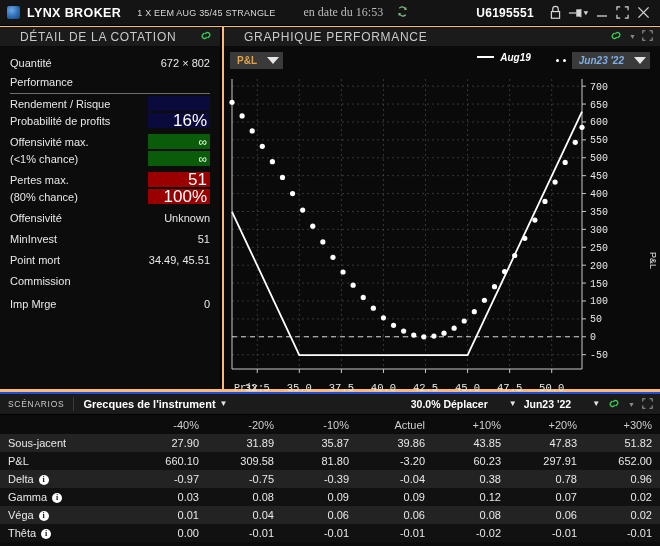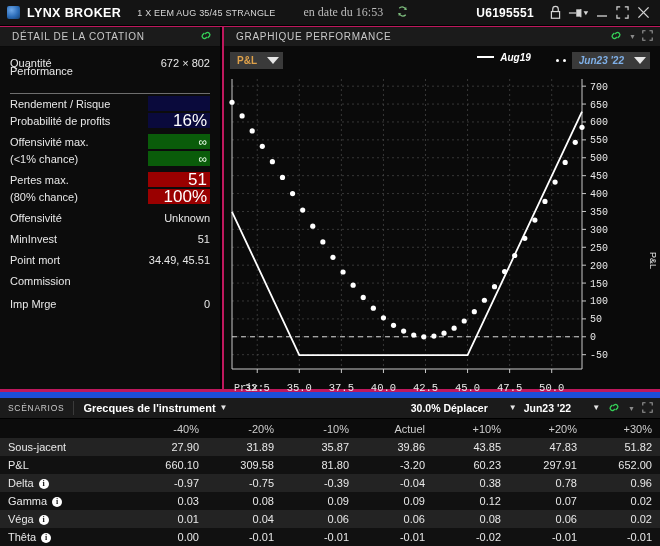--- a/index.html
+++ b/index.html
@@ -2,21 +2,21 @@
 <html><head>
 <meta charset="utf-8">
 <style>
   * { box-sizing: border-box; margin: 0; padding: 0; }
   html, body {
     width: 660px; height: 546px;
     background: #000;
     font-family: "Liberation Sans", sans-serif;
     overflow: hidden;
   }
-  #app { position: relative; width: 660px; height: 448px; background: #be185d; }
+  #app { position: relative; width: 660px; height: 448px; background: #fdba74; }
 
   
   .titlebar {
     position: absolute; left: 0; top: 0; width: 660px; height: 26px;
     background: #141414;
     display: flex; align-items: center;
     border-bottom: 1px solid #000;
   }
   .tb-logo {
     width: 13px; height: 13px; margin-left: 7px; margin-right: 7px;
@@ -49,42 +49,42 @@
   .tb-ico.max  { width: 20px; }
   .tb-ico.close{ width: 22px; }
 
   
   .panel-head {
     height: 20px; background: #1b1b1b;
     display: flex; align-items: center;
     border-bottom: 1px solid #0a0a0a;
   }
   .panel-title {
-    font-size: 10px; color: #c9c9c9; letter-spacing: 0.7px;
-    margin-left: 12px; white-space: nowrap;
+    font-size: 12px; color: #c9c9c9; letter-spacing: 0.7px;
+    margin-left: 20px; white-space: nowrap;
   }
   .panel-head-tools { margin-left: auto; display: flex; align-items: center; gap: 6px; margin-right: 7px; }
   .chain { color: #35cf57; font-size: 12px; line-height: 1; }
   .caret-sm { color: #8a8a8a; font-size: 7px; line-height: 1; }
   .expand { color: #9a9a9a; font-size: 10px; line-height: 1; }
 
   
   .left-panel {
     position: absolute; left: 0; top: 27px; width: 222px; height: 362px;
     background: #0c0c0c; border-right: 2px solid #000;
   }
   .detail-body { padding: 7px 10px 0 10px; }
   .row {
     display: flex; align-items: center; height: 17px; font-size: 11px; color: #e8e8e8;
   }
   .row .lbl { flex: none; white-space: nowrap; }
   .row .val { margin-left: auto; text-align: right; white-space: nowrap; }
   .row.perf {
     margin-top: 5px; margin-bottom: 1px;
-    border-bottom: 1px solid #6e6e6e; height: 18px; align-items: flex-end; padding-bottom: 16px;
+    border-bottom: 1px solid #6e6e6e; height: 18px; align-items: flex-end; padding-bottom: 5px;
   }
   .val-box {
     margin-left: auto; width: 62px; height: 15px; display: flex;
     align-items: center; justify-content: flex-end; padding-right: 3px;
     font-size: 17px; color: #ffffff;
   }
   .bx-navy  { background: #0a0a3c; }
   .bx-green { background: #0a5c0a; color:#eaffea; }
   .bx-red   { background: #9a0000; }
   .infinity { font-size: 12px; }
@@ -117,21 +117,21 @@
   .plotwrap svg { display: block; }
   .axis-title-y {
     position: absolute; right: 2px; top: 196px;
     font-size: 9px; color: #e2e2e2;
     transform: rotate(90deg); transform-origin: right top;
   }
 
   
   .scen-panel {
     position: absolute; left: 0; top: 392px; width: 660px; height: 154px;
-    background: #0c0c0c; border-top: 6px solid #1d4ed8;
+    background: #0c0c0c; border-top: 2px solid #1d4ed8;
   }
   .scen-head {
     height: 21px; background: #1b1b1b; display: flex; align-items: center;
     border-bottom: 1px solid #000;
   }
   .scen-tag { font-size: 8.5px; color: #c9c9c9; letter-spacing: 0.7px; margin-left: 8px; white-space: nowrap;}
   .scen-sep { width: 1px; height: 14px; background: #3a3a3a; margin: 0 9px; }
   .scen-sel { font-size: 11px; font-weight: bold; color: #ffffff; white-space: nowrap; }
   .caret-w { color: #e6e6e6; font-size: 8px; margin-left: 4px; line-height: 1; }
   .scen-right { margin-left: auto; display: flex; align-items: center; margin-right: 7px; gap: 7px; }

